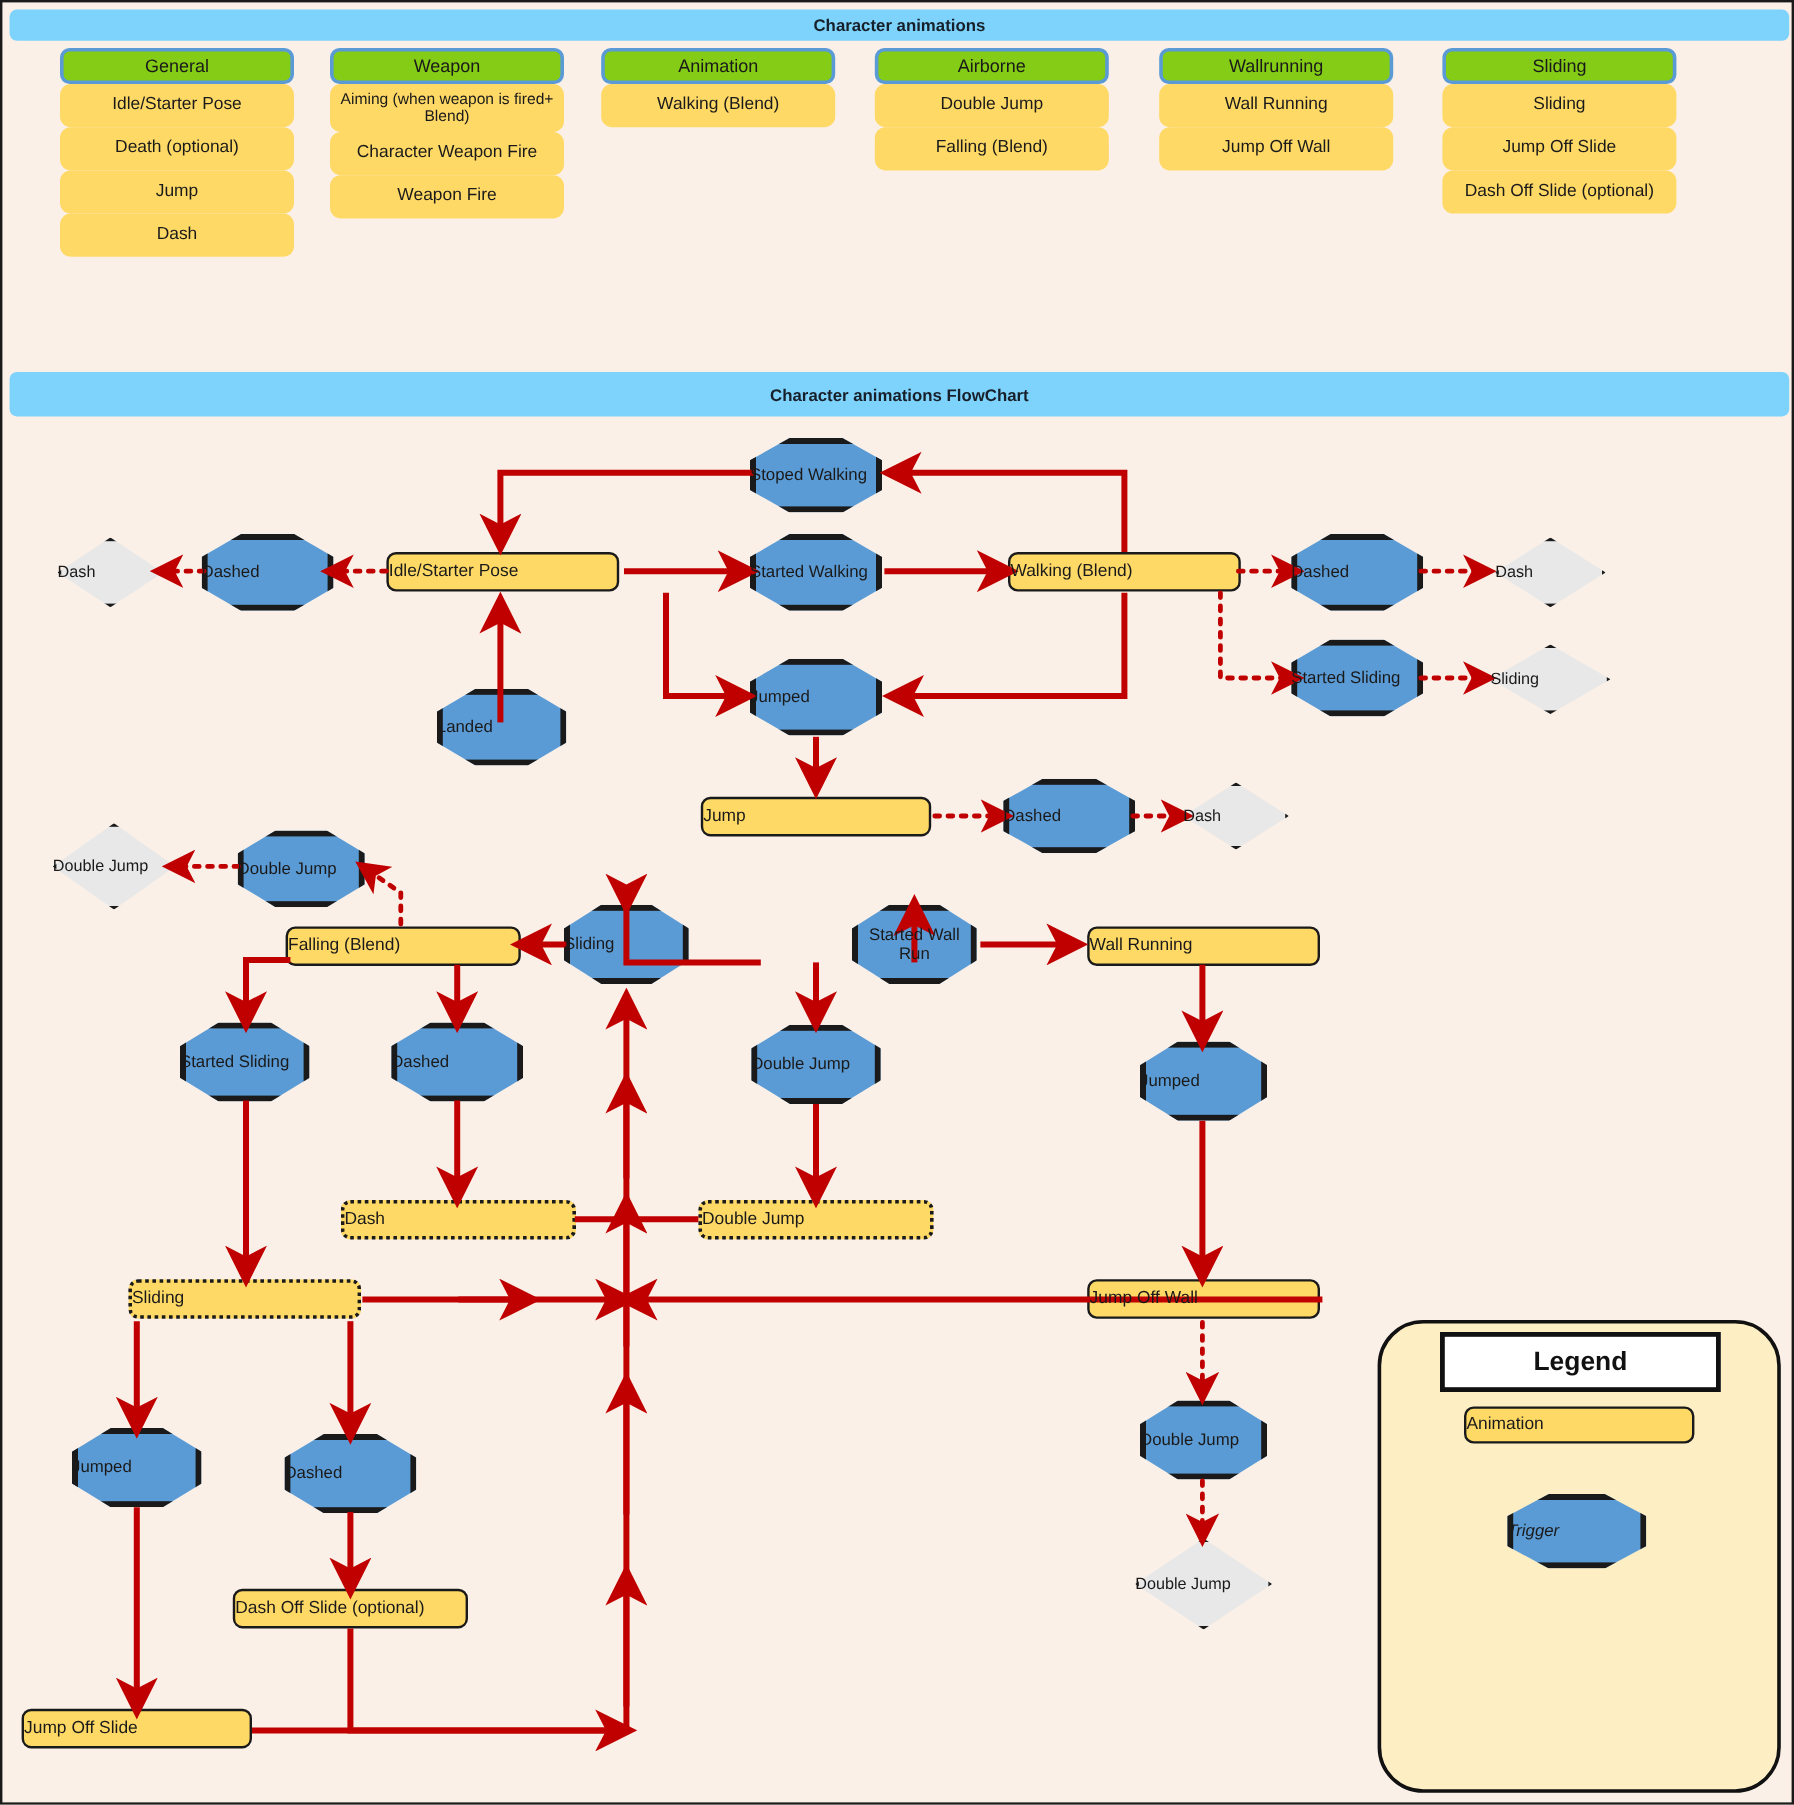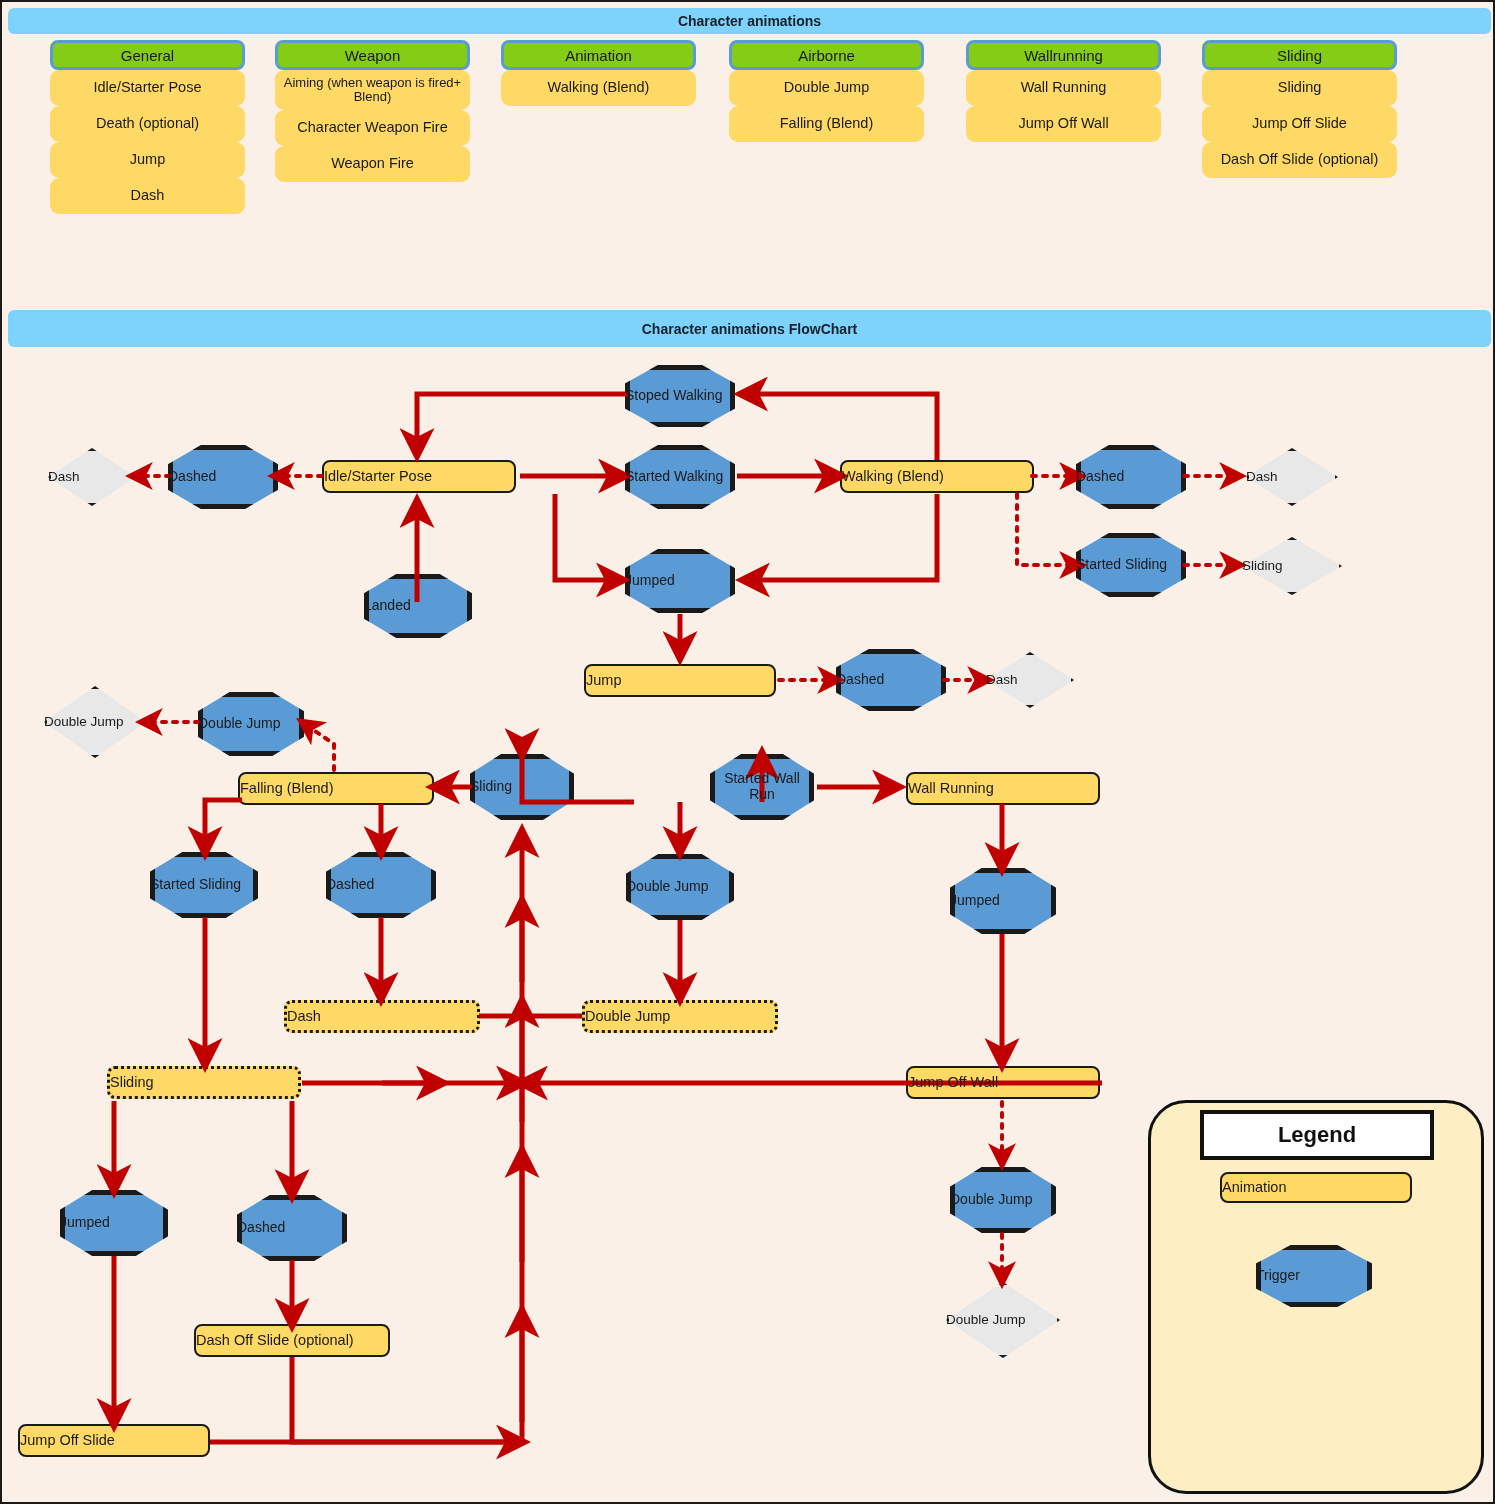--- a/index.html
+++ b/index.html
@@ -378,18 +378,18 @@
       <span>Jump Off Slide</span>
     </div>
 
   <div id="legend" style="left:1146px;top:1098px;width:330px;height:388px;"></div>
   <div id="legend-title" style="left:1198px;top:1108px;width:226px;height:42px;">
     <span>Legend</span>
   </div>
   <div class="node anim" style="left:1218px;top:1170px;width:192px;height:31px;">
       <span>Animation</span>
     </div>
-  <div class="node trig" style="left:1254px;top:1243px;width:116px;height:62px;">
+  <div class="node trig" style="left:1254px;top:1243px;width:116px;height:62px;font-style:italic;">
       <div class="oct"></div>
       <span>Trigger</span>
     </div>
 
 </div>
 
 </body></html>

